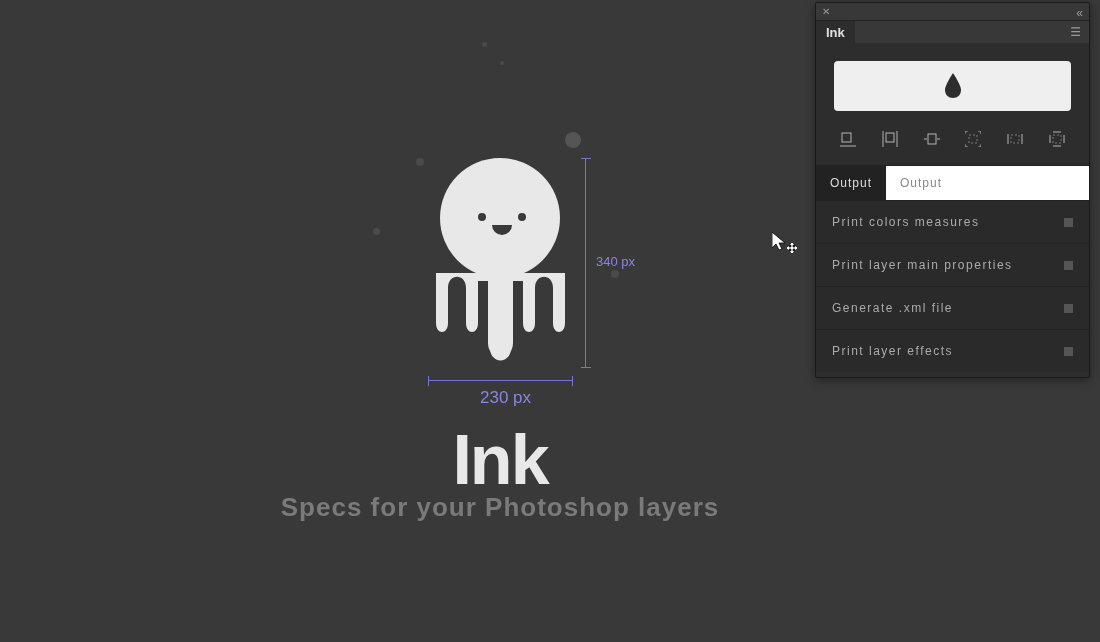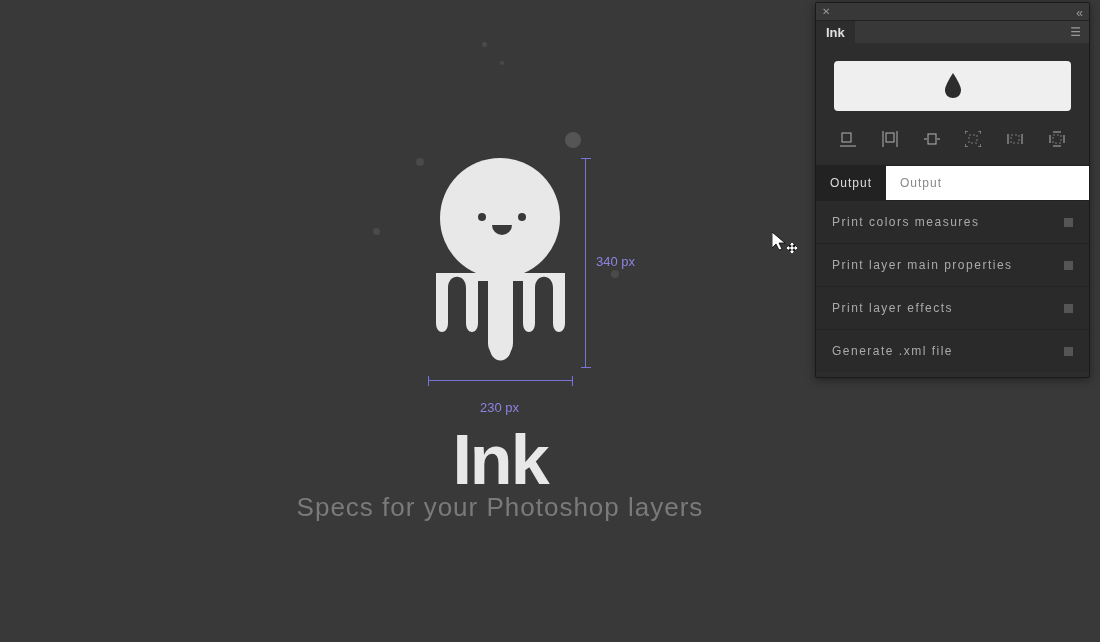--- a/index.html
+++ b/index.html
@@ -117,22 +117,21 @@
       left: 596px;
       top: 254px;
       color: #8b84e0;
       font-size: 13px;
     }
     .measure-label-h {
       position: absolute;
       left: 480px;
       top: 388px;
       color: #8b84e0;
-      font-size: 13px;
-      margin-top: 12px;
+      font-size: 17px;
     }
     
     
     .title {
       position: absolute;
       left: 0;
       top: 420px;
       width: 1000px;
       text-align: center;
       font-size: 70px;
@@ -142,20 +141,21 @@
     }
     .subtitle {
       position: absolute;
       left: 0;
       top: 492px;
       width: 1000px;
       text-align: center;
       font-size: 26px;
       color: #7a7a7a;
       letter-spacing: 1px;
+      font-weight: bold;
     }
     
     
     .cursor {
       position: absolute;
       left: 772px;
       top: 232px;
       pointer-events: none;
     }
     
@@ -411,23 +411,23 @@
     <div class="option-list">
       <div class="option-row">
         <span class="option-label">Print colors measures</span>
         <span class="option-check"></span>
       </div>
       <div class="option-row">
         <span class="option-label">Print layer main properties</span>
         <span class="option-check"></span>
       </div>
       <div class="option-row">
+        <span class="option-label">Generate .xml file</span>
+        <span class="option-check"></span>
+      </div>
+      <div class="option-row">
         <span class="option-label">Print layer effects</span>
         <span class="option-check"></span>
       </div>
-      <div class="option-row">
-        <span class="option-label">Generate .xml file</span>
-        <span class="option-check"></span>
-      </div>
     </div>
 
   </div>
 </div>
 
 </body></html>

